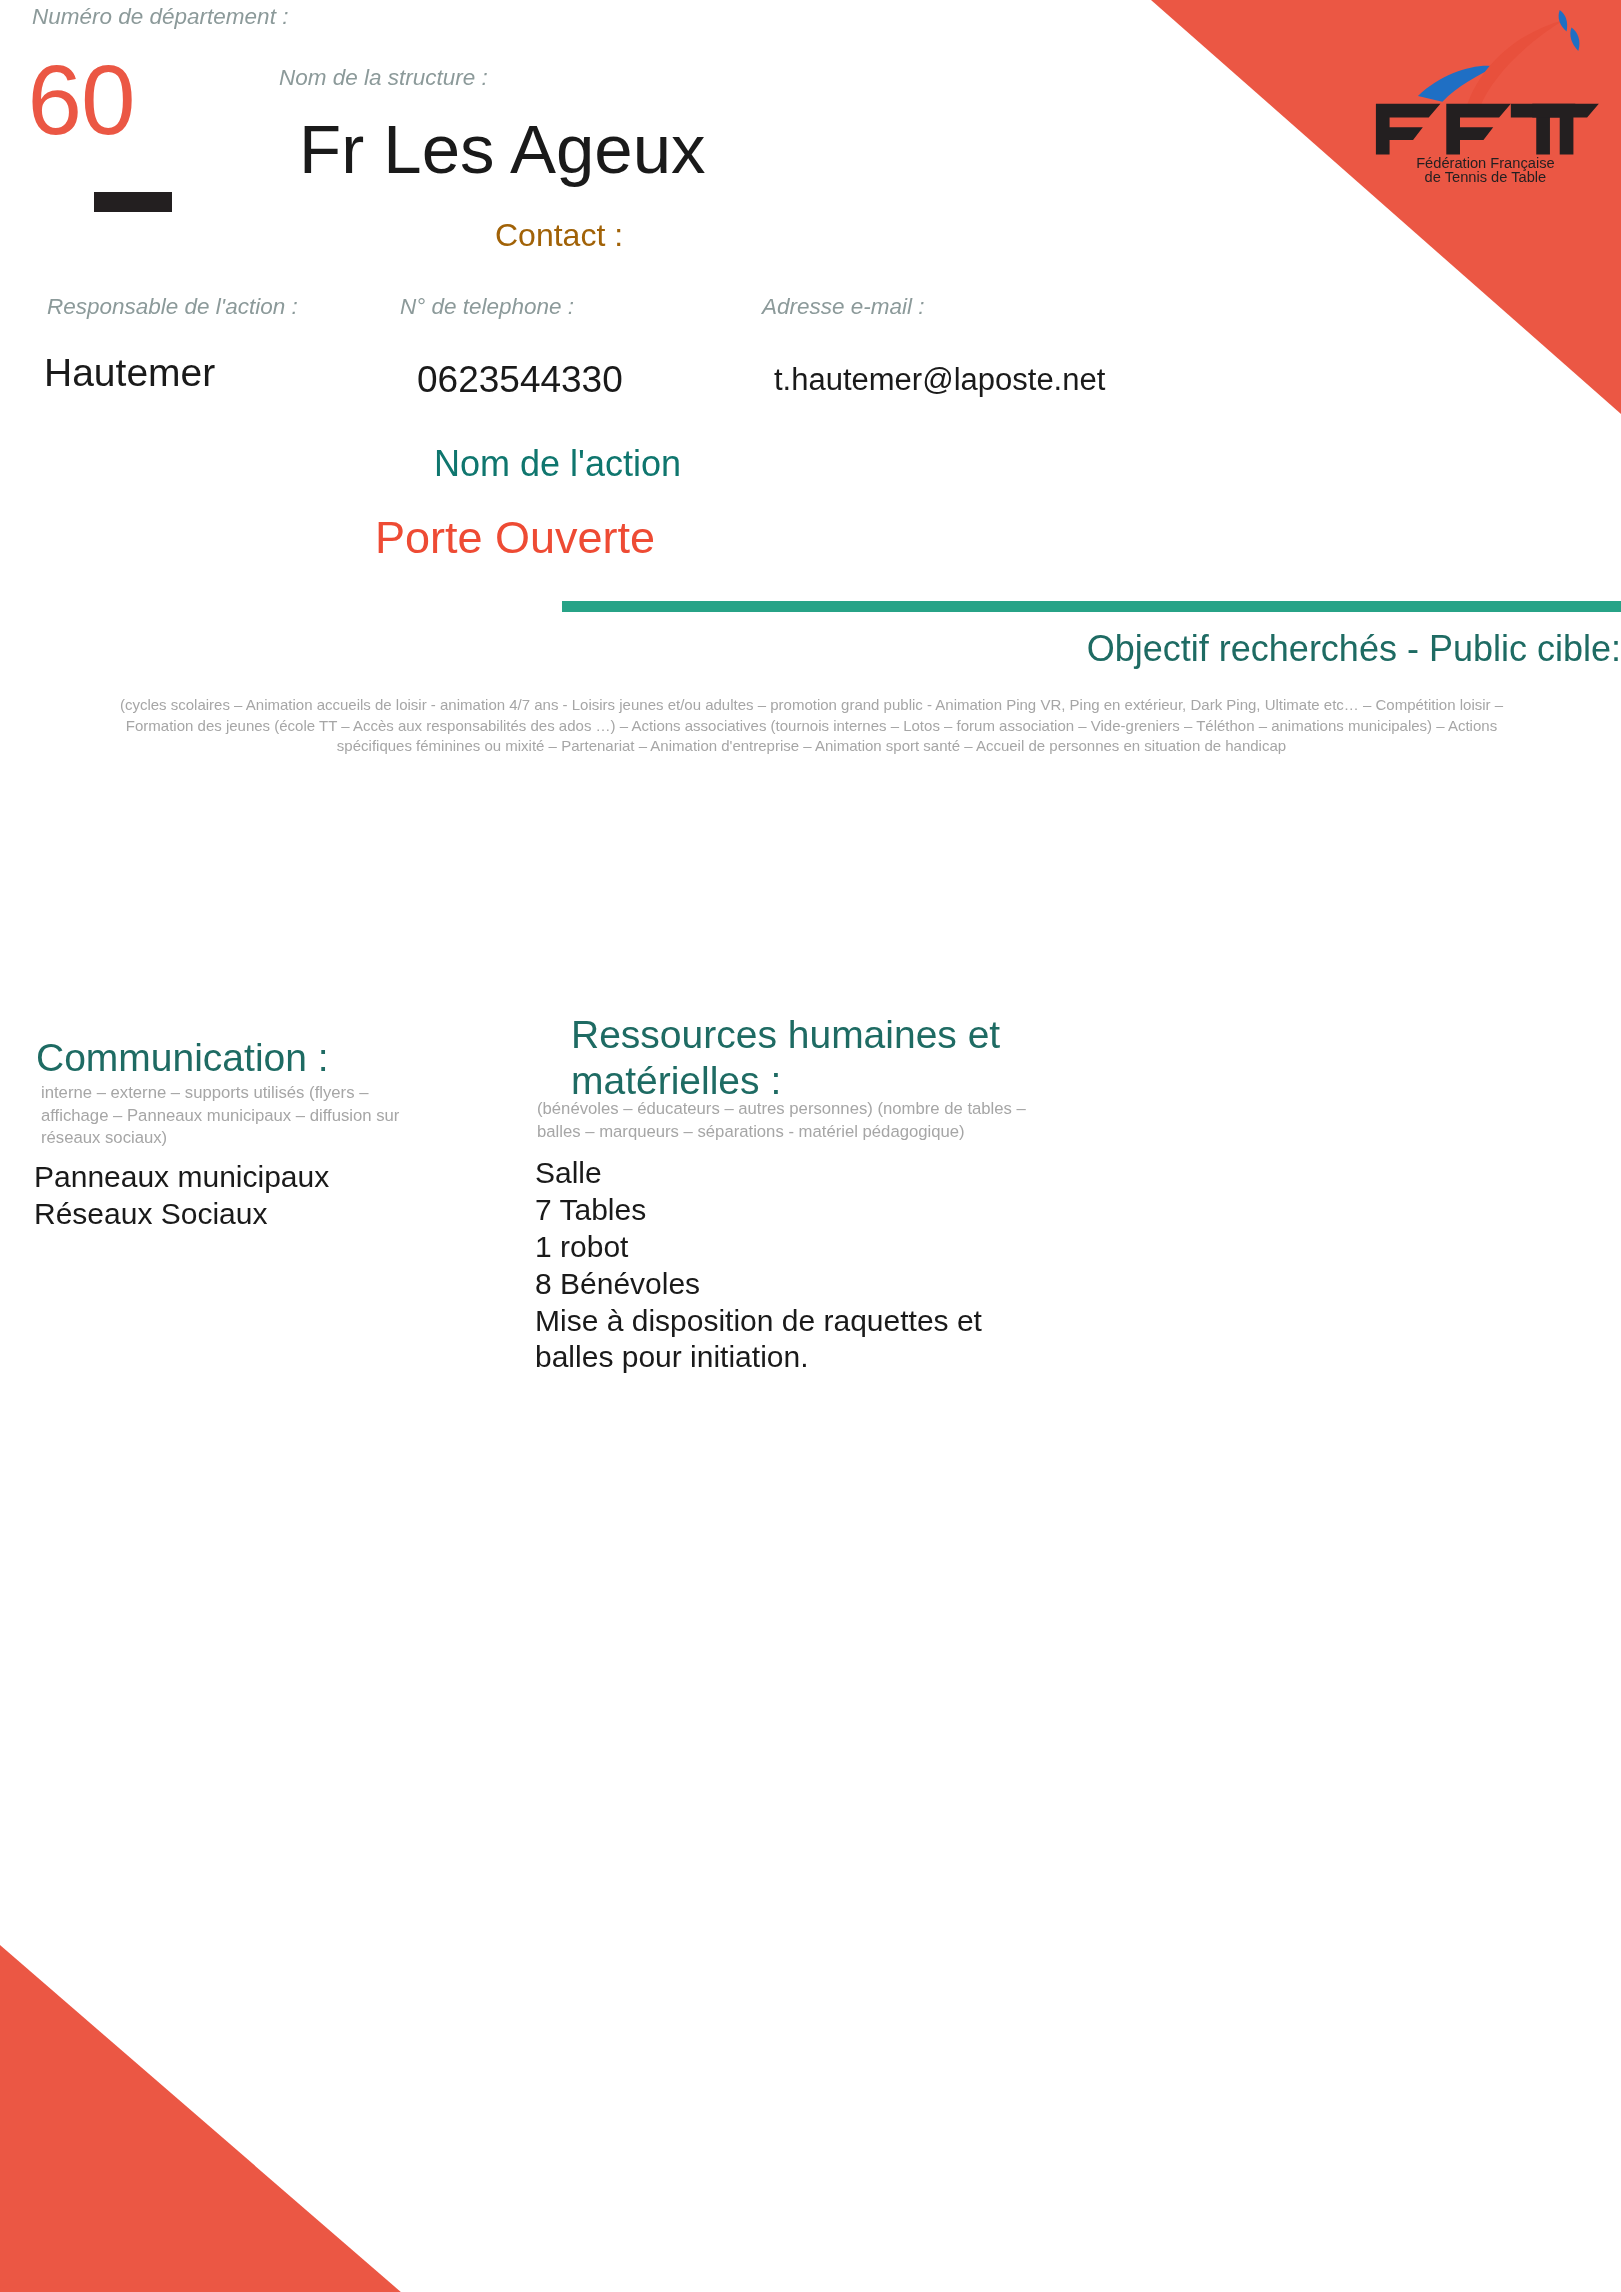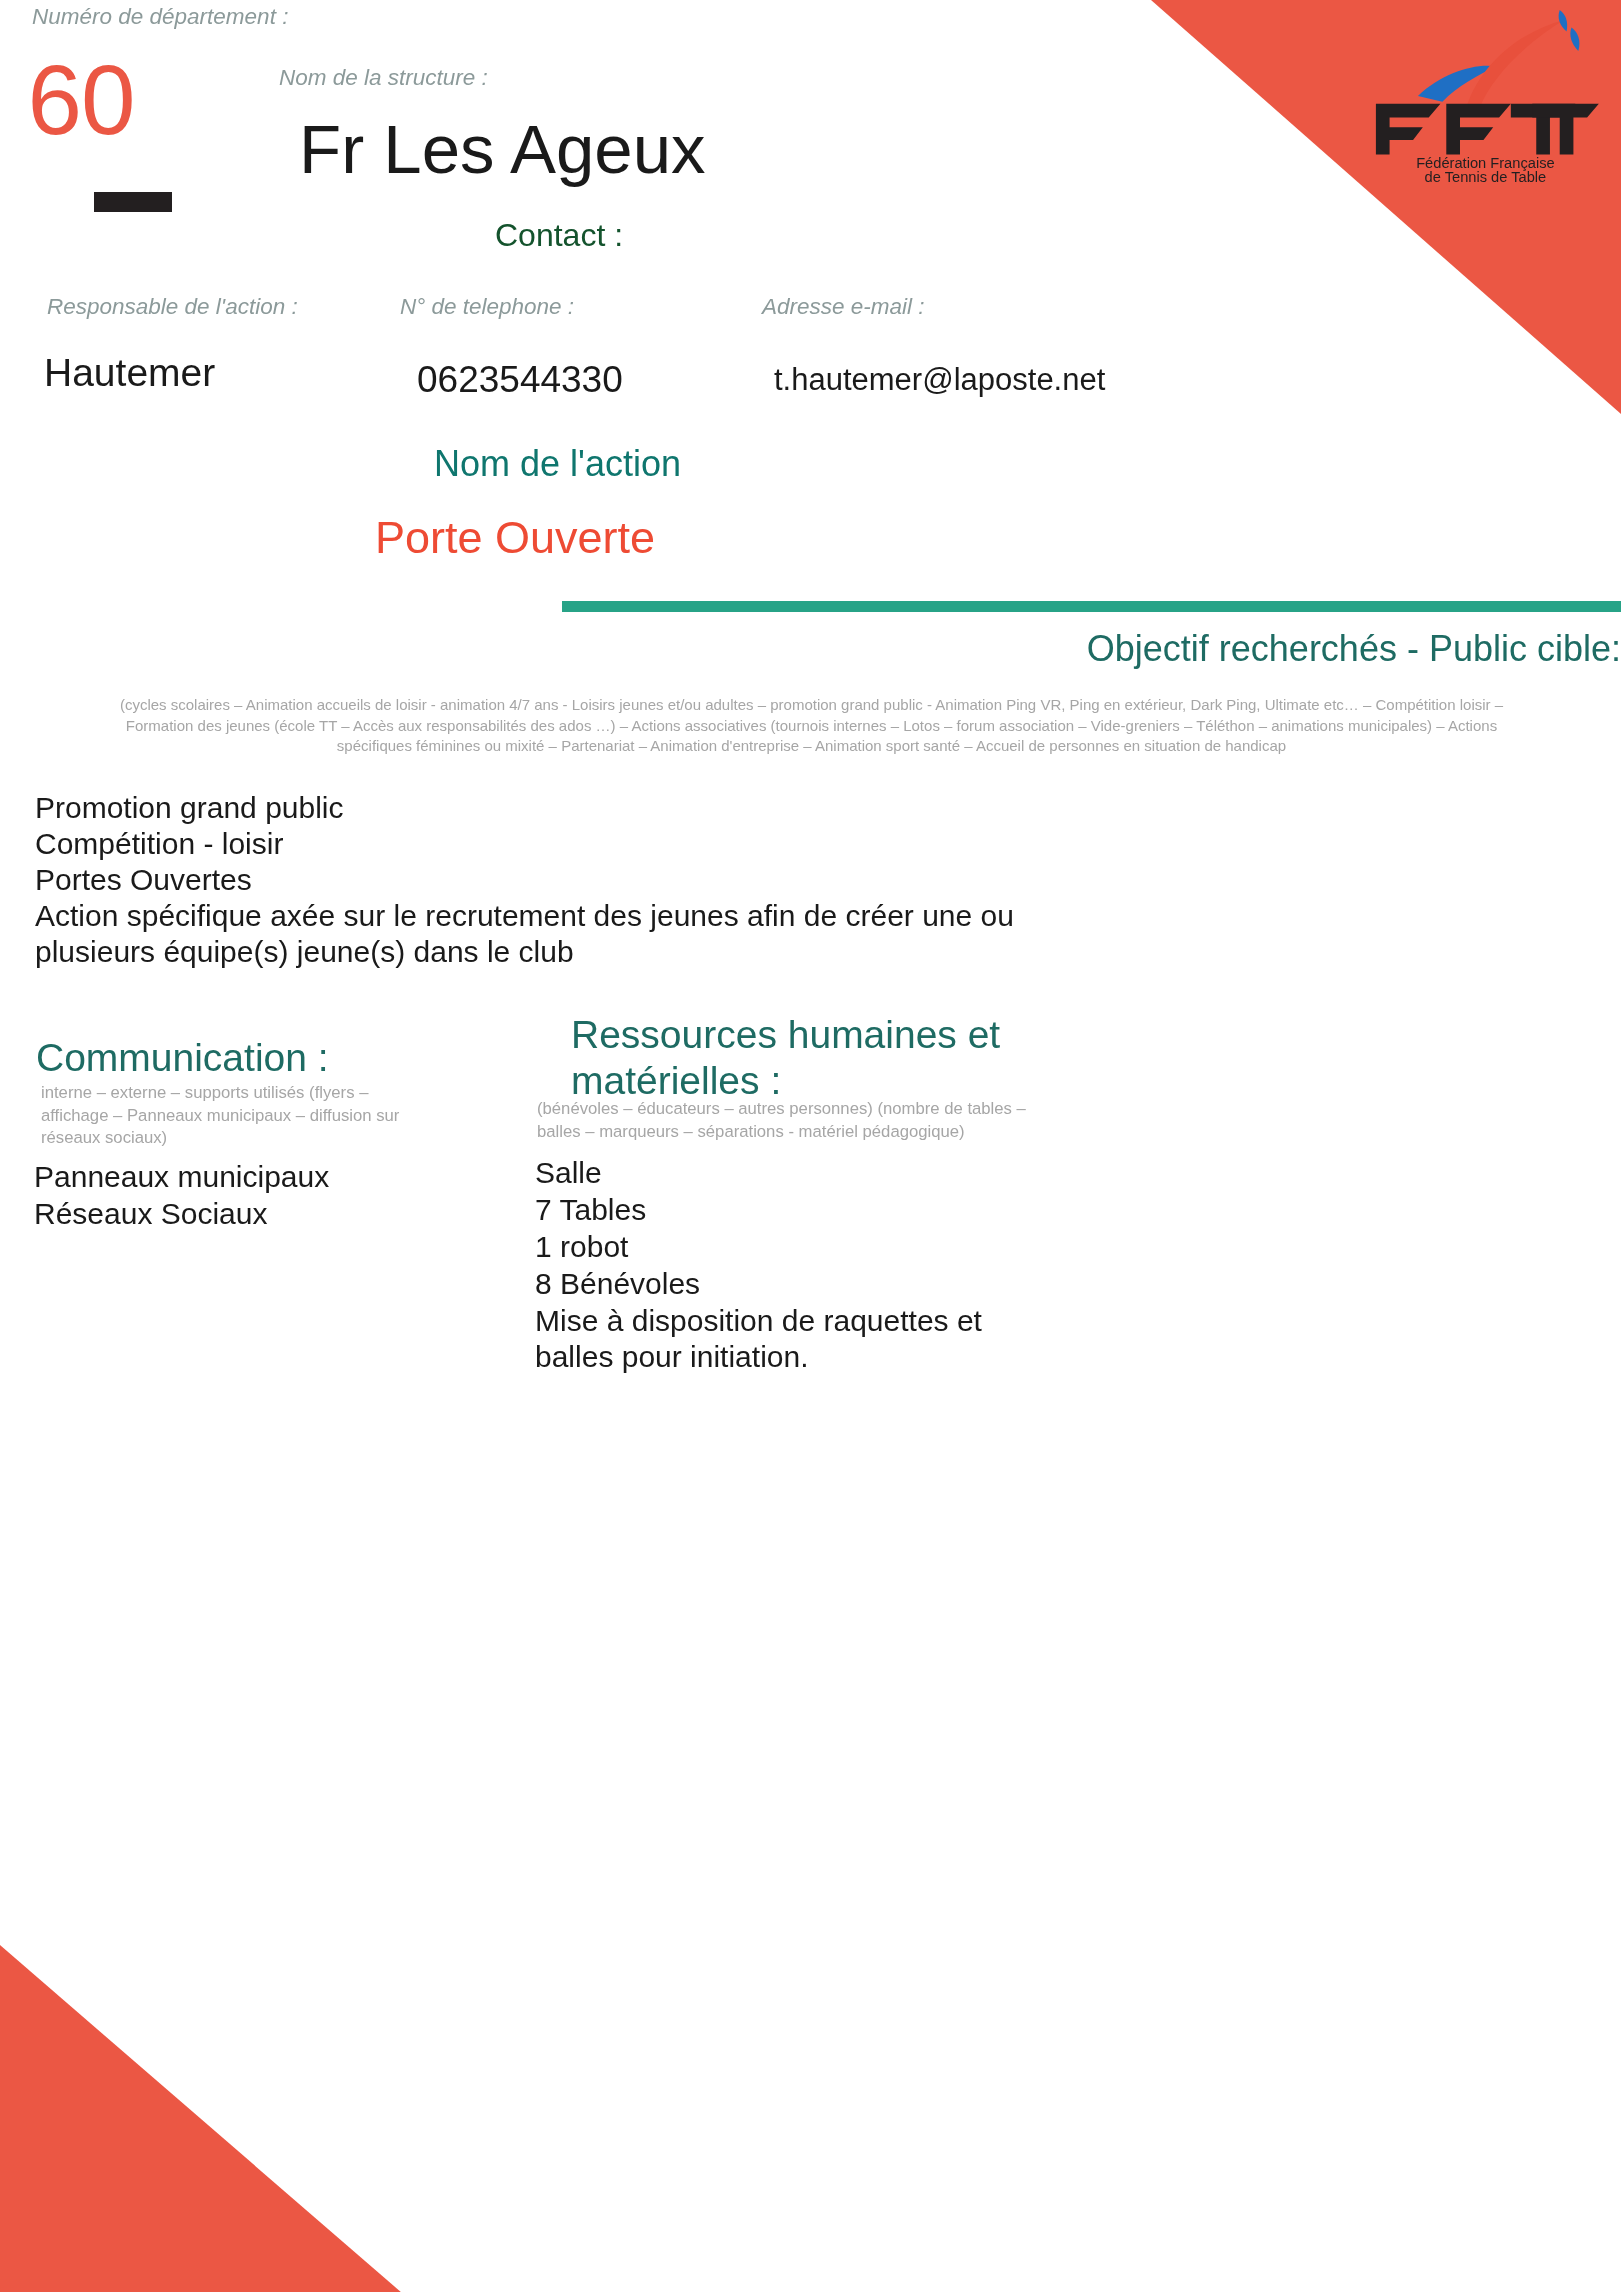--- a/index.html
+++ b/index.html
@@ -88,21 +88,21 @@
     font-size: 69px;
     color: #1A1A1A;
     line-height: 1;
     white-space: nowrap;
   }
   #contact-heading {
     position: absolute;
     left: 495px;
     top: 217px;
     font-size: 32px;
-    color: #14532d;
+    color: #a16207;
     white-space: nowrap;
   }
   #resp-value {
     position: absolute;
     left: 44px;
     top: 351px;
     font-size: 39px;
     color: #1A1A1A;
     white-space: nowrap;
   }
@@ -255,27 +255,20 @@
   <div class="lbl" id="lbl-mail">Adresse e-mail :</div>
   <div id="mail-value">t.hautemer@laposte.net</div>
 
   <div id="action-label">Nom de l'action</div>
   <div id="action-value">Porte Ouverte</div>
 
   <div id="green-rule"></div>
 
   <div id="objective-heading">Objectif recherchés - Public cible:</div>
   <div id="objective-hint">(cycles scolaires – Animation accueils de loisir - animation 4/7 ans - Loisirs jeunes et/ou adultes – promotion grand public - Animation  Ping VR,  Ping en extérieur, Dark Ping, Ultimate etc… – Compétition loisir – Formation des jeunes (école TT – Accès aux responsabilités des ados …) – Actions associatives (tournois internes – Lotos – forum association – Vide-greniers – Téléthon – animations municipales) – Actions spécifiques féminines ou mixité – Partenariat – Animation d'entreprise – Animation sport santé – Accueil de personnes en situation de handicap</div>
-  <div id="objective-body">
-      <span class="ln">Promotion grand public</span>
-      <span class="ln">Compétition - loisir</span>
-      <span class="ln">Portes Ouvertes</span>
-      <span class="ln">Action spécifique axée sur le recrutement des jeunes afin de créer une ou</span>
-      <span class="ln">plusieurs équipe(s) jeune(s) dans le club</span>
-    </div>
 
   <div class="col-heading" id="comm-heading">Communication :</div>
   <div class="col-hint" id="comm-hint">interne – externe – supports utilisés (flyers – affichage – Panneaux municipaux – diffusion sur réseaux sociaux)</div>
   <div class="col-body" id="comm-body">
       <span class="ln">Panneaux municipaux</span>
       <span class="ln">Réseaux Sociaux</span>
     </div>
 
   <div class="col-heading" id="res-heading">Ressources humaines et matérielles :</div>
   <div class="col-hint" id="res-hint">(bénévoles – éducateurs – autres personnes) (nombre de tables – balles – marqueurs – séparations - matériel pédagogique)</div>

